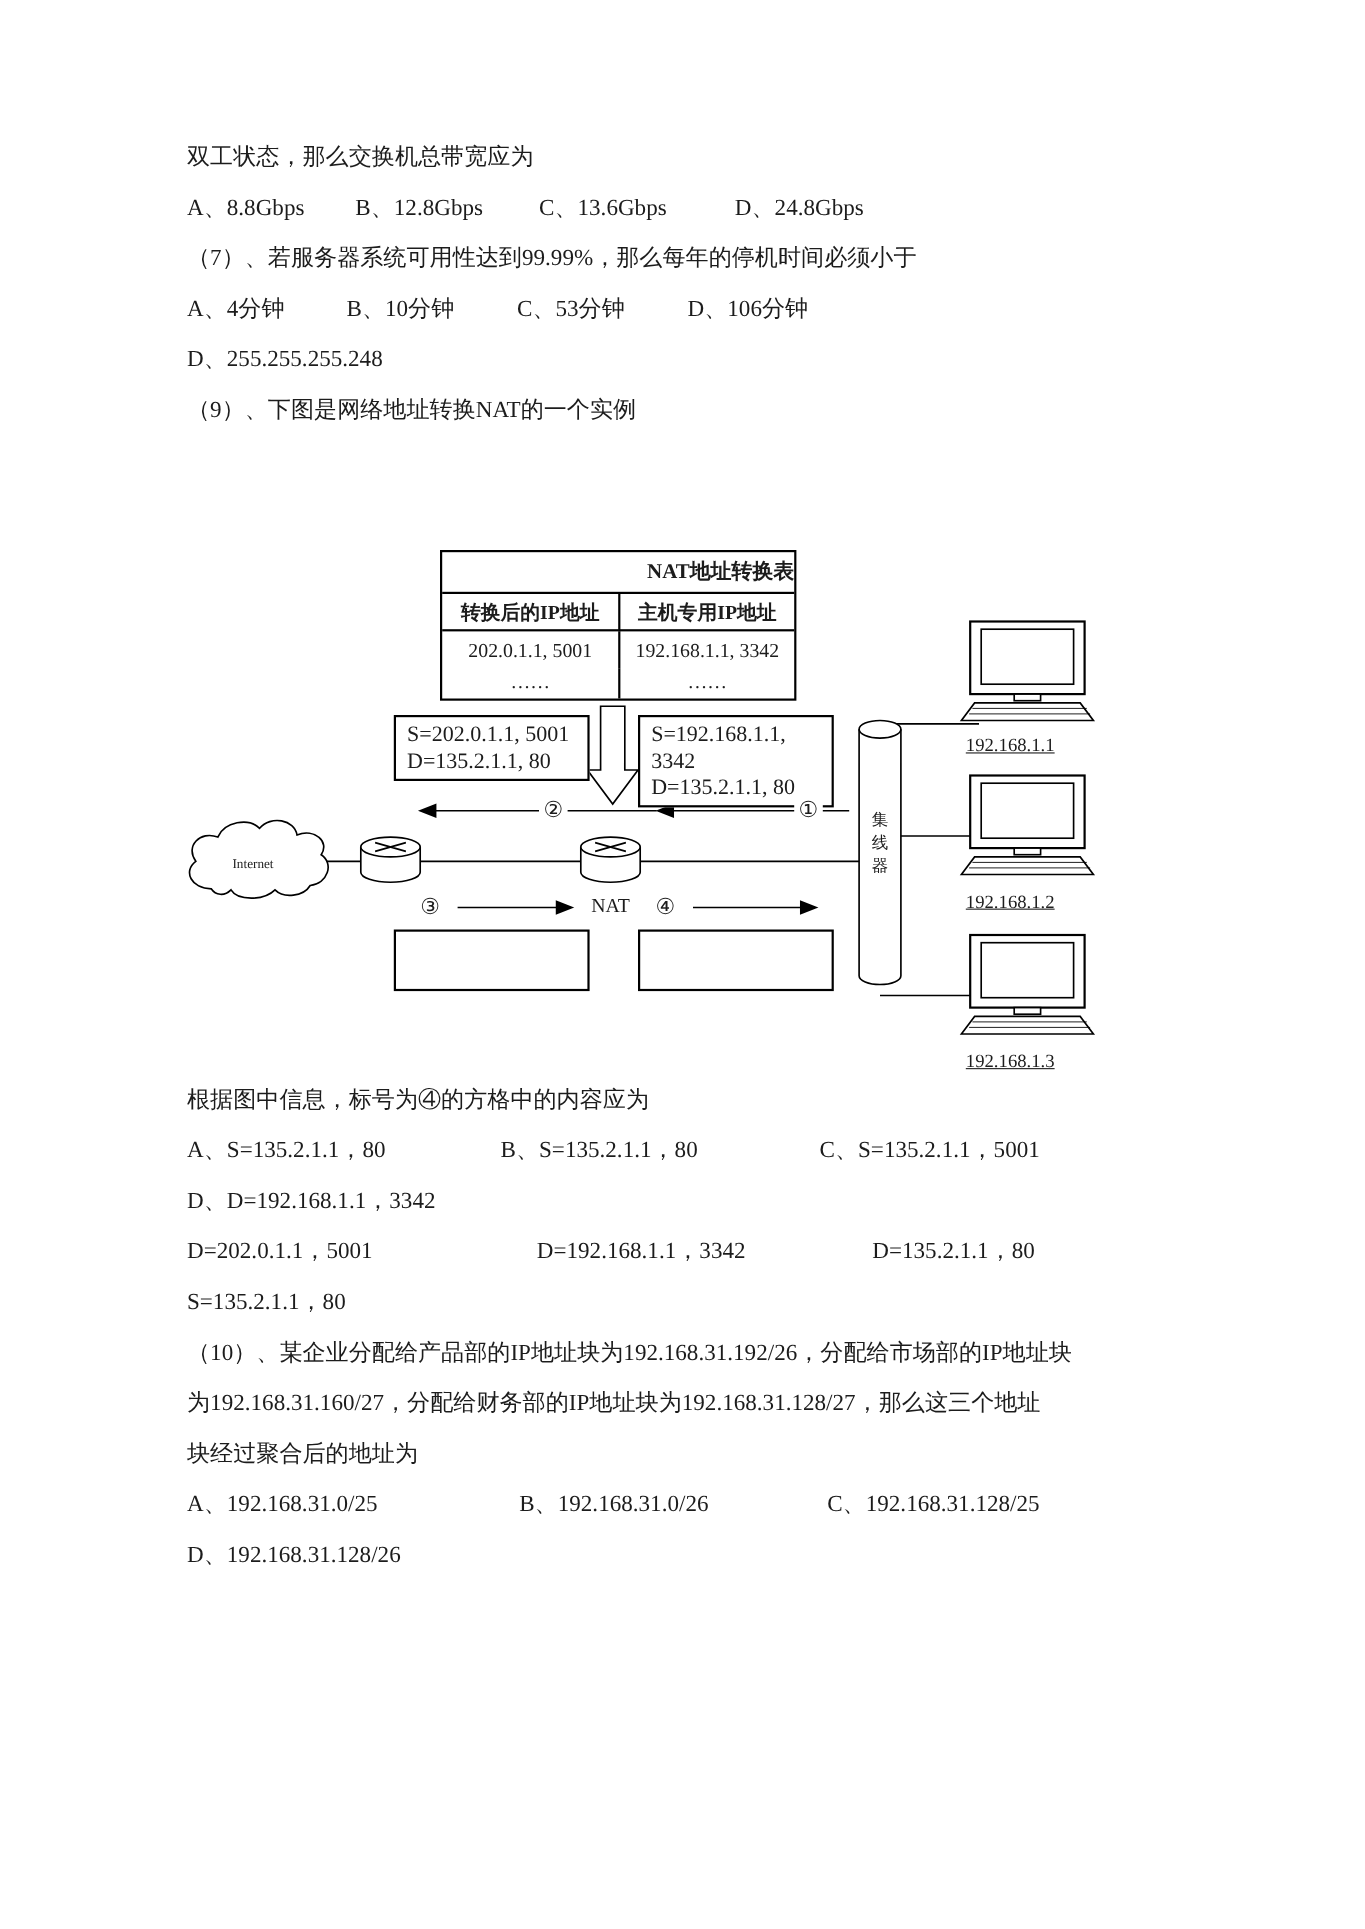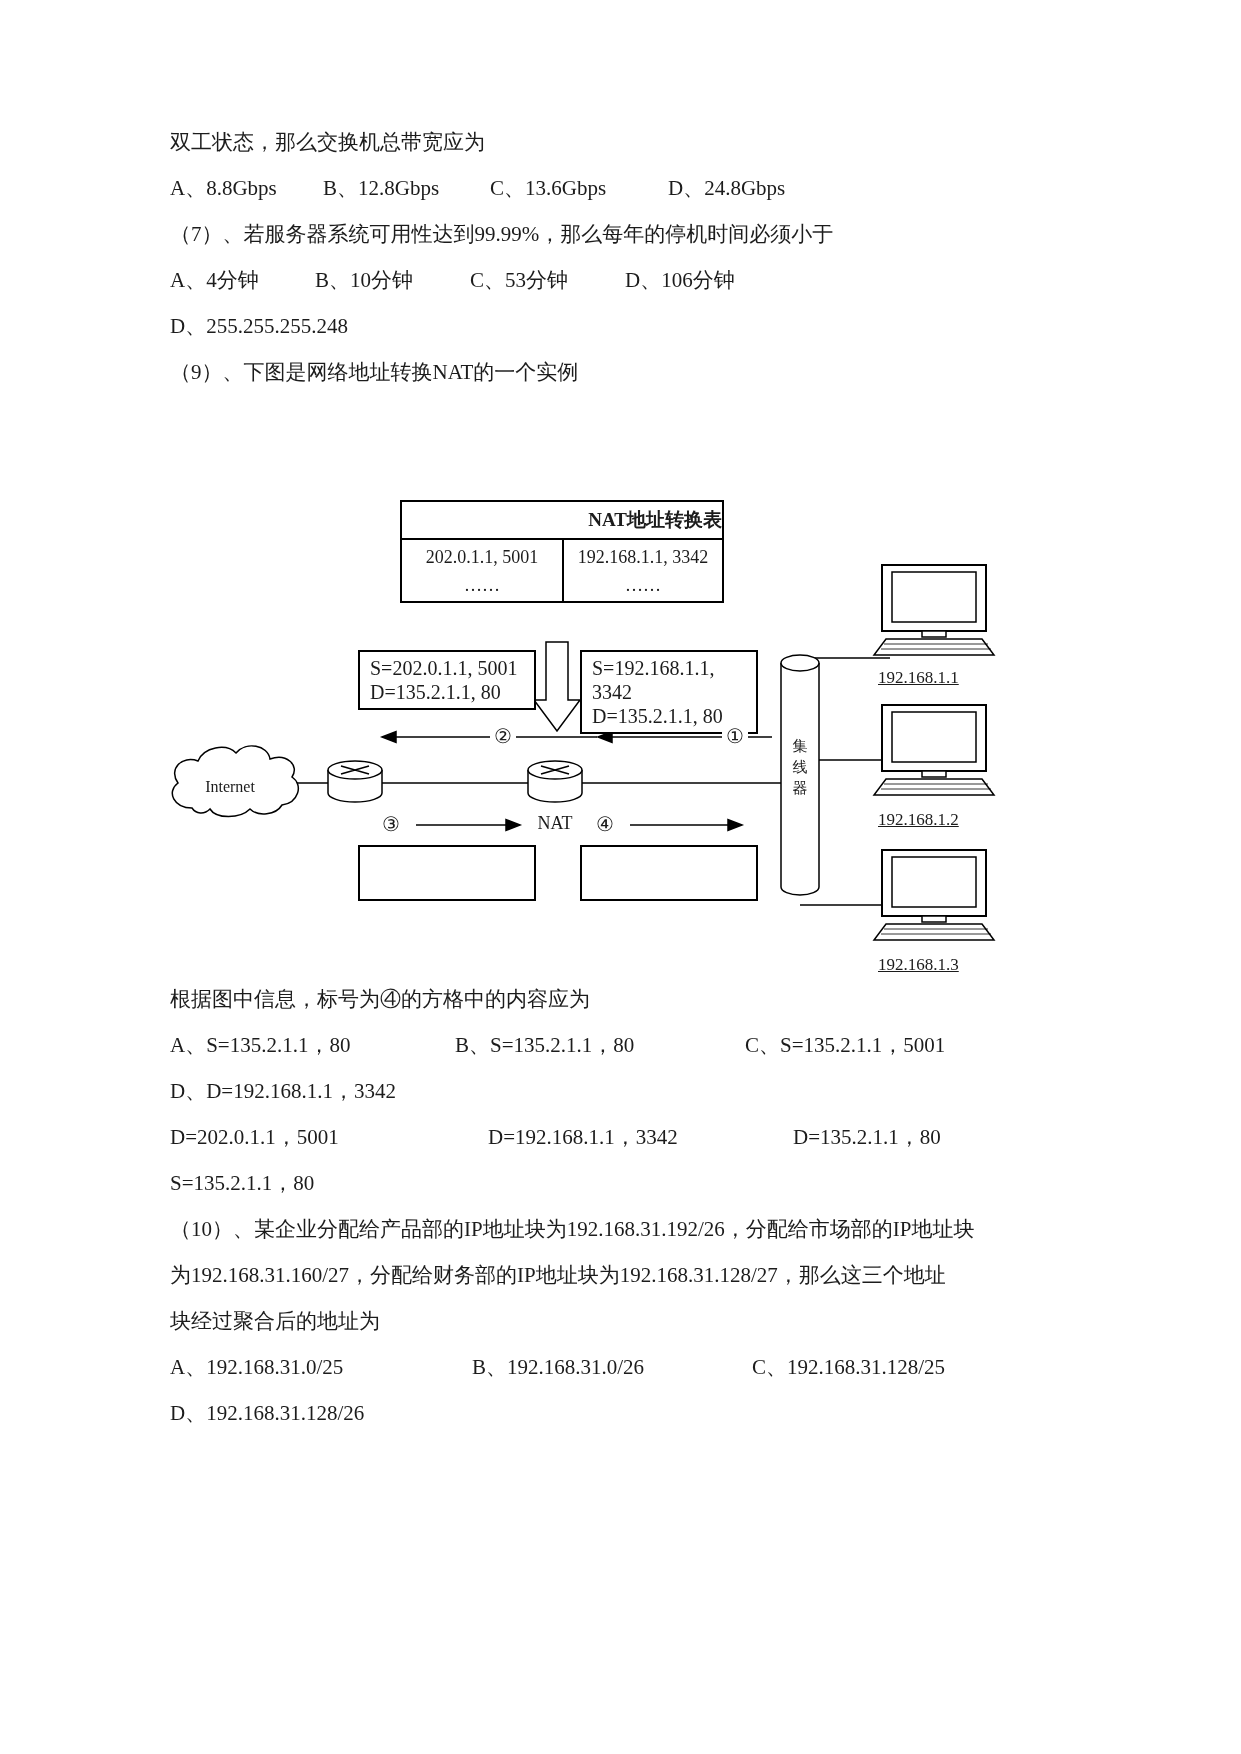--- a/index.html
+++ b/index.html
@@ -37,21 +37,21 @@
               background:#fff; box-sizing:border-box; }
   #eb-left  { left:358px; top:355px; }
   #eb-right { left:580px; top:355px; }
 
   .dlabel { position:absolute; font-size:20px; }
   #lbl-step2 { left:490px; top:234px; background:#fff; padding:0 4px; }
   #lbl-step1 { left:722px; top:234px; background:#fff; padding:0 4px; }
   #lbl-step3 { left:382px; top:322px; }
   #lbl-step4 { left:596px; top:322px; }
   #lbl-nat { left:529px; top:323px; width:52px; text-align:center; font-size:18px; }
-  #lbl-internet { left:184px; top:288px; width:92px; text-align:center; font-size:16px; }
+  #lbl-internet { left:184px; top:288px; width:92px; text-align:center; font-size:12px; }
   #lbl-bus { left:781px; top:246px; width:38px; text-align:center; font-size:15px; line-height:21px; }
   .hostlabel { position:absolute; left:878px; width:116px; font-size:17px;text-decoration:underline; }
   #host1 { top:178px; }
   #host2 { top:320px; }
   #host3 { top:465px; }
 </style>
 </head>
 <body>
 
 <div class="page">
@@ -150,20 +150,24 @@
         <rect x="882" y="850" width="104" height="66" stroke-width="2"></rect>
         <rect x="892" y="857" width="84" height="50" stroke-width="1.5"></rect>
         <rect x="922" y="916" width="24" height="6" stroke-width="1.5"></rect>
         <path d="M 886 924 L 982 924 L 994 940 L 874 940 Z" stroke-width="1.5"></path>
         <path d="M 884 929 L 988 929 M 881 934 L 991 934" stroke-width="0.8" fill="none"></path>
       </g>
     </svg>
 
     <div class="nat-table">
       <div class="nt-title">NAT地址转换表</div>
+      <div class="nt-row nt-head">
+        <div class="nt-cell">转换后的IP地址</div>
+        <div class="nt-cell r">主机专用IP地址</div>
+      </div>
       <div class="nt-row">
         <div class="nt-cell">202.0.1.1, 5001</div>
         <div class="nt-cell r">192.168.1.1, 3342</div>
       </div>
       <div class="nt-row nt-dots">
         <div class="nt-cell">……</div>
         <div class="nt-cell r">……</div>
       </div>
     </div>
 

